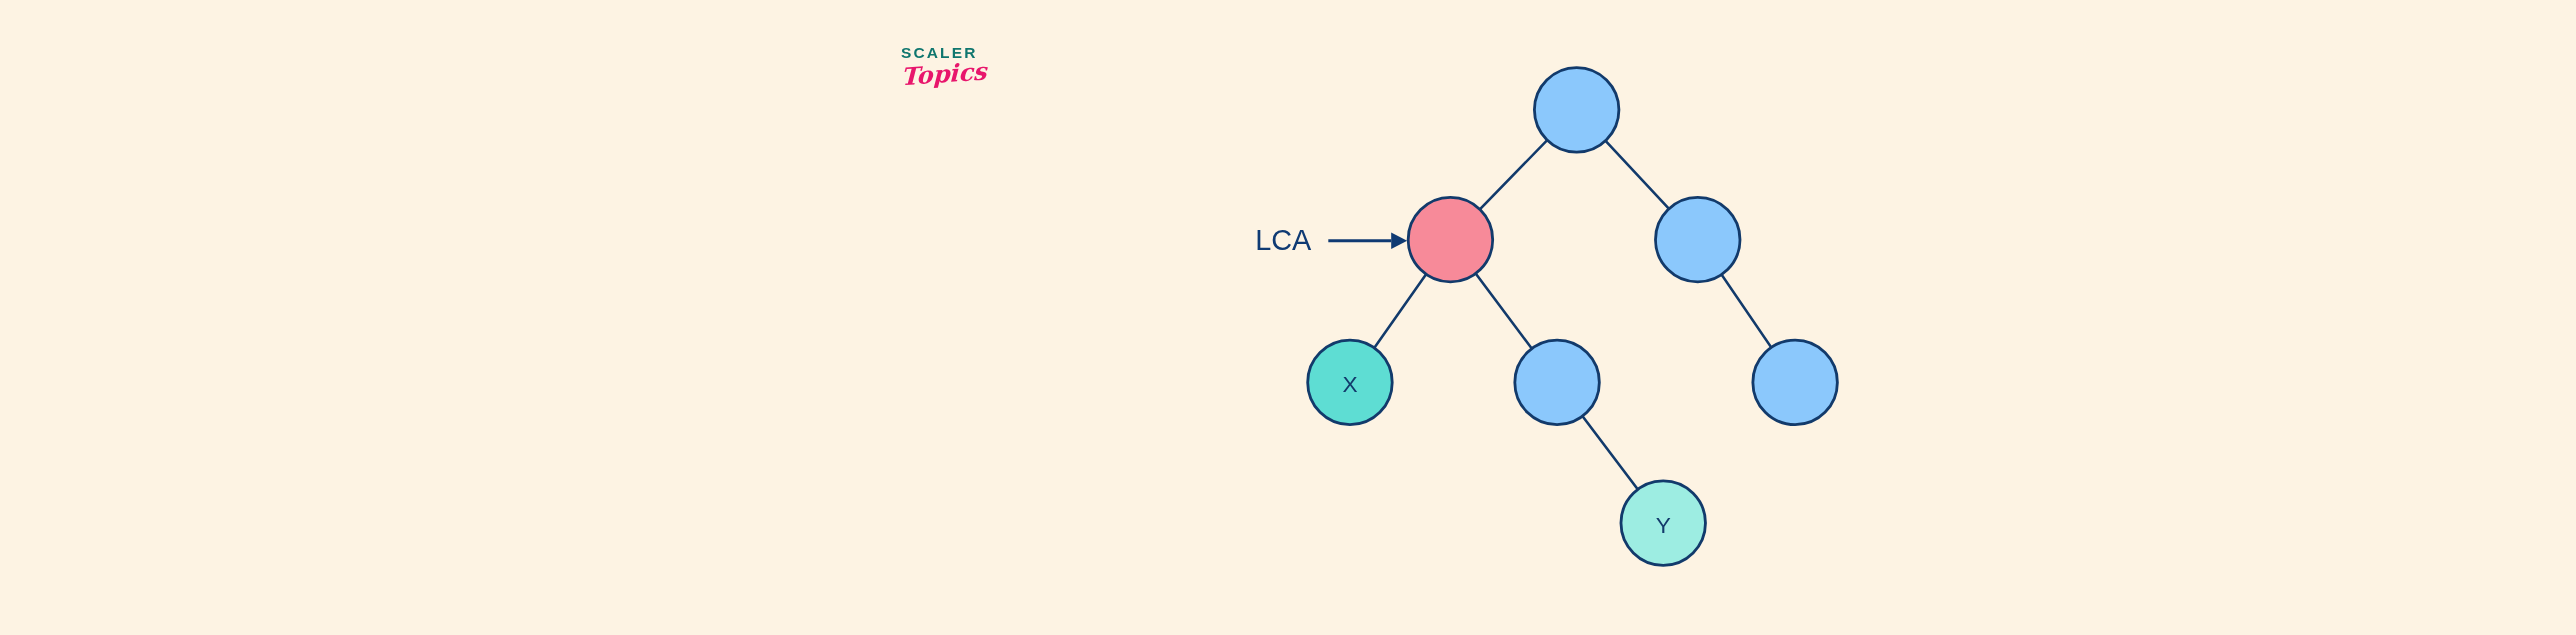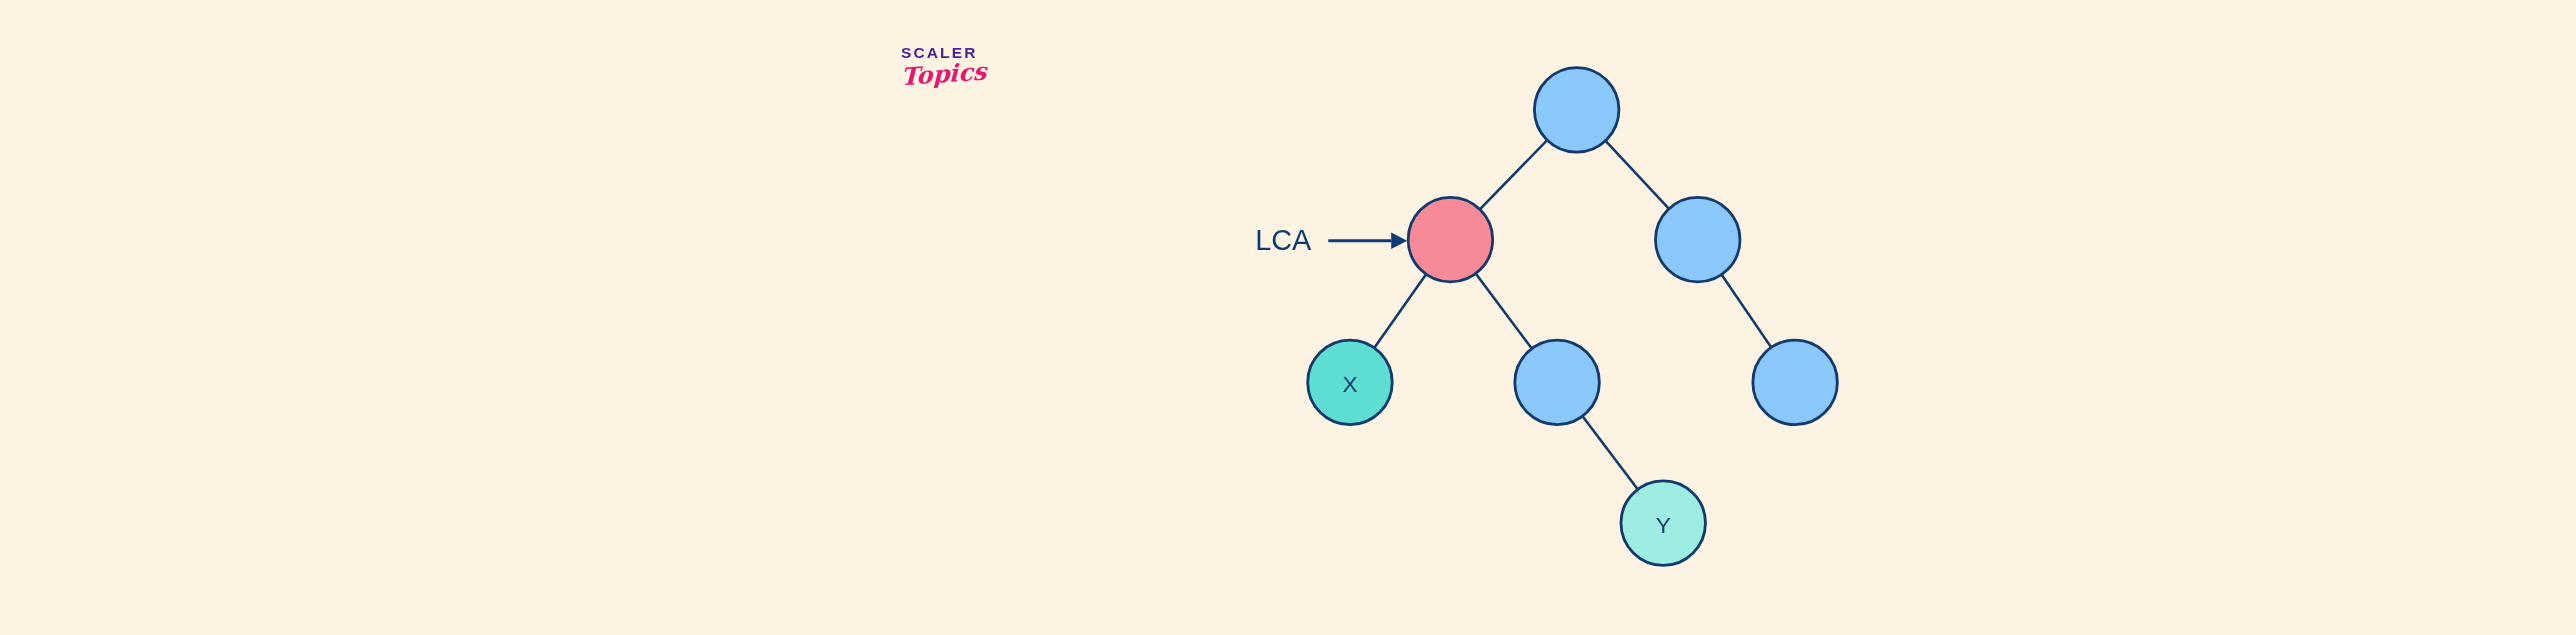--- a/index.html
+++ b/index.html
@@ -34,21 +34,21 @@
     user-select: none;
   }
   .brand-word-scaler {
     position: absolute;
     left: 2.1px;
     top: 0px;
     font-family: "Liberation Sans", sans-serif;
     font-weight: bold;
     font-size: 15.5px;
     letter-spacing: 2.1px;
-    color: #4c1d95;
+    color: #0f766e;
     line-height: 15.5px;
     white-space: nowrap;
   }
   .brand-word-topics {
     position: absolute;
     left: 5.2px;
     top: 18.5px;
     font-family: "DejaVu Serif", serif;
     font-style: italic;
     font-weight: bold;

